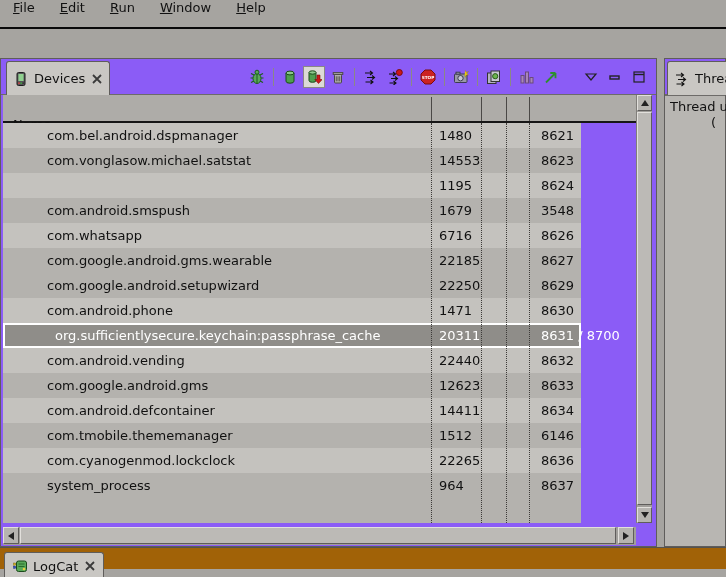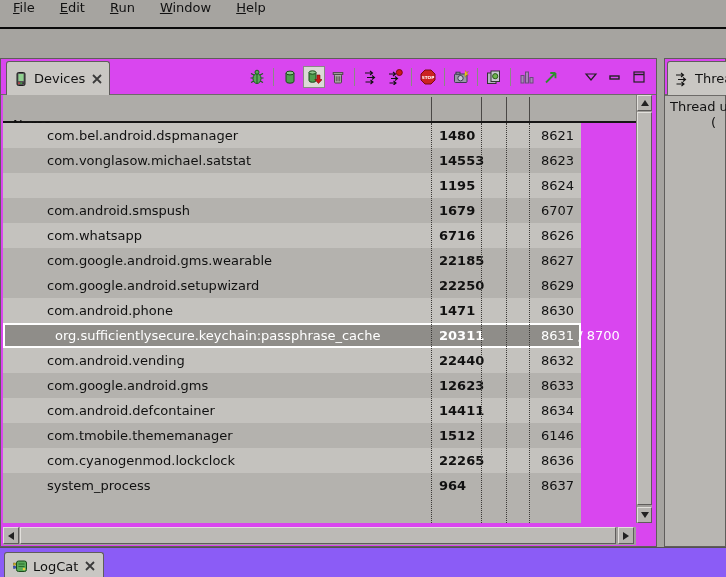--- a/index.html
+++ b/index.html
@@ -7,21 +7,21 @@
   body { font-family:"DejaVu Sans","Liberation Sans",sans-serif; font-size:13px; color:#111; }
   #screen { position:relative; width:726px; height:577px; background:#a6a4a0; overflow:hidden; }
 
   
   .menubar { position:absolute; left:0; top:0; width:726px; height:14px; display:flex; align-items:center; padding-left:4px; }
   .menu-item { padding:3px 9px; margin-right:7px; cursor:default; }
   .menu-item u { text-decoration:underline; }
   .menubar-line { position:absolute; left:0; top:27px; width:726px; height:2px; background:#0a0a0a; }
 
   
-  .panel { position:absolute; top:58px; height:489px; border:1px solid #5f5d5b; background:#d946ef; }
+  .panel { position:absolute; top:58px; height:489px; border:1px solid #5f5d5b; background:#8b5cf6; }
   #devices-panel { left:0; width:657px; }
   #threads-panel { left:664px; width:62px; }
 
   
   .tabbar { position:absolute; left:0; top:0; right:0; height:36px; border-bottom:1px solid #6d6b69; }
   .tab { position:absolute; top:2px; height:34px; background:#c9c7c3; border:1px solid #5f5d5b; border-bottom:none;
          border-radius:3px 3px 0 0; display:flex; align-items:center; padding:0 6px; gap:5px; }
   .tab-label { white-space:nowrap; }
   .close-x { width:13px; height:13px; display:inline-flex; align-items:center; justify-content:center; }
 
@@ -36,21 +36,21 @@
   
   .thead { position:absolute; left:2px; top:36px; width:633px; height:28px; background:#aeaca8; border-bottom:2px solid #161616; }
   .thead .hname { position:absolute; left:10px; top:22px; }
   .hsep { position:absolute; top:2px; width:1px; height:24px; background:#4a4846; }
   .rows { position:absolute; left:2px; top:64px; width:578px; height:400px; background:#b4b2ae; }
   .trow { position:relative; height:25px; line-height:25px; white-space:nowrap; }
   .trow.light { background:#c4c2be; }
   .trow.dark  { background:#b4b2ae; }
   .trow.sel   { background:#8f8d89; color:#fff; border:2px solid #fff; line-height:21px; }
   .cell-name { position:absolute; left:44px; }
-  .cell-pid  { position:absolute; left:436px;font-weight:bold; }
+  .cell-pid  { position:absolute; left:436px; }
   .cell-port { position:absolute; left:538px; }
   .trow.sel .cell-name { left:42px;margin-left:8px; } .trow.sel .cell-pid { left:434px; } .trow.sel .cell-port { left:536px; }
   .vdots { position:absolute; top:64px; width:1px; height:400px; border-left:1px dotted #3c3a38; pointer-events:none; }
 
   
   .vscroll { position:absolute; left:635px; top:36px; width:16px; height:428px; background:#a09e9a; border-left:1px solid #807e7a; }
   .hscroll { position:absolute; left:2px; top:468px; width:633px; height:18px; background:#a09e9a; }
   .sbtn { position:absolute; background:#b6b4b0; border:1px solid; border-color:#e2e0dc #5f5d5b #5f5d5b #e2e0dc; display:flex; align-items:center; justify-content:center; }
   .sthumb { position:absolute; background:#bcbab6; border:1px solid; border-color:#e2e0dc #5f5d5b #5f5d5b #e2e0dc; }
   .arr { width:0; height:0; border:4px solid transparent; }
@@ -58,21 +58,21 @@
   .arr.down  { border-top:6px solid #222; margin-bottom:-4px; }
   .arr.left  { border-right:6px solid #222; margin-left:-4px; }
   .arr.right { border-left:6px solid #222; margin-right:-4px; }
 
   
   #threads-content { position:absolute; left:0; top:36px; right:0; bottom:0; background:#b8b6b2; border-top:1px solid #6d6b69; }
   #threads-line1 { position:absolute; left:5px; top:3px; white-space:nowrap; }
   #threads-line2 { position:absolute; left:46px; top:19px; white-space:nowrap; }
 
   
-  .bottombar { position:absolute; left:0; top:547px; width:726px; height:30px; background:#8b5cf6; border-top:1px solid #55534f; }
+  .bottombar { position:absolute; left:0; top:547px; width:726px; height:22px; background:#a16207; border-top:1px solid #55534f; }
   #logcat-tab { position:absolute; left:4px; top:4px; height:27px; background:#c9c7c3; border:1px solid #5f5d5b; border-bottom:none;
                 border-radius:3px 3px 0 0; display:flex; align-items:center; padding:0 7px; gap:5px; }
 
   svg { display:block; }
 </style>
 </head>
 <body>
 
 <div id="screen">
 
@@ -232,21 +232,21 @@
           <span class="cell-pid">14553</span>
           <span class="cell-port">8623</span>
         </div>
         <div class="trow light">
           <span class="cell-pid">1195</span>
           <span class="cell-port">8624</span>
         </div>
         <div class="trow dark">
           <span class="cell-name">com.android.smspush</span>
           <span class="cell-pid">1679</span>
-          <span class="cell-port">6707</span>
+          <span class="cell-port">3548</span>
         </div>
         <div class="trow light">
           <span class="cell-name">com.whatsapp</span>
           <span class="cell-pid">6716</span>
           <span class="cell-port">8626</span>
         </div>
         <div class="trow dark">
           <span class="cell-name">com.google.android.gms.wearable</span>
           <span class="cell-pid">22185</span>
           <span class="cell-port">8627</span>

